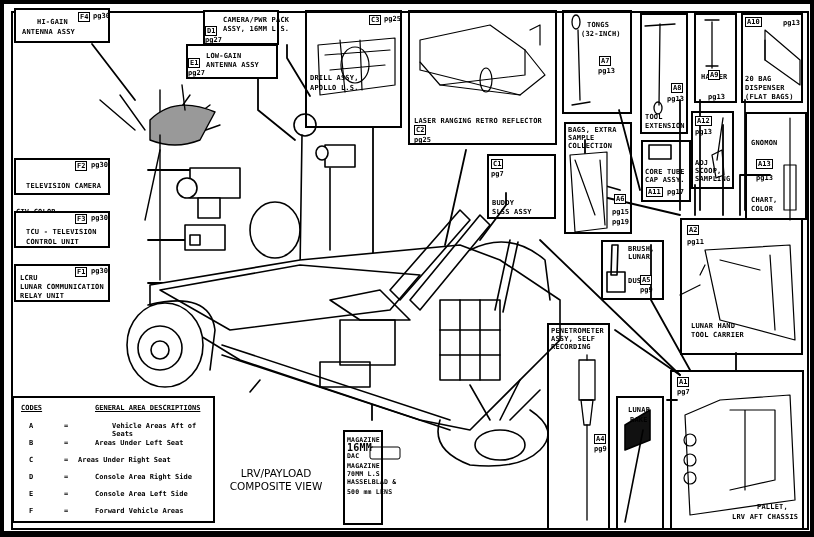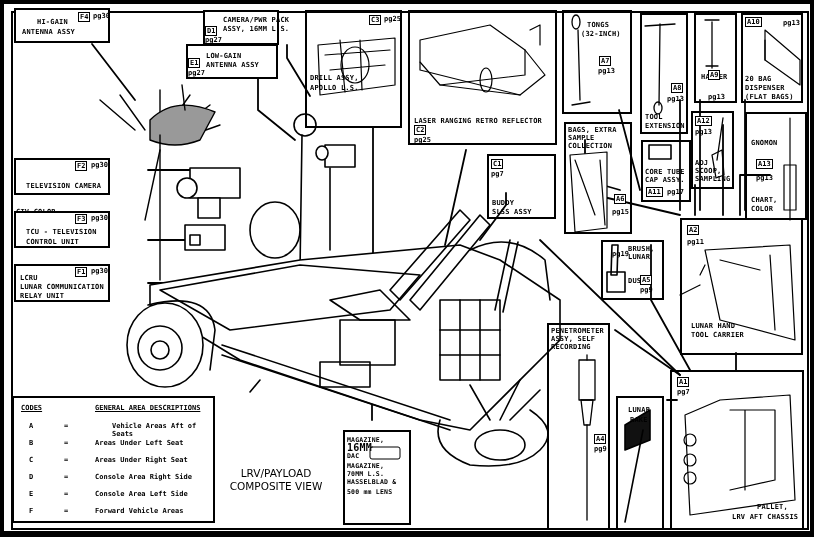--- a/index.html
+++ b/index.html
@@ -289,21 +289,21 @@
   <span class="lbl" style="left:3px;top:43px;">BUDDY</span>
   <span class="lbl" style="left:3px;top:52px;">SLSS ASSY</span>
 </div>
 
 <div class="box" style="left:564px;top:122px;width:68px;height:112px;background:transparent;">
   <span class="lbl" style="left:2px;top:2px;">BAGS, EXTRA</span>
   <span class="lbl" style="left:2px;top:10px;">SAMPLE</span>
   <span class="lbl" style="left:2px;top:18px;">COLLECTION</span>
   <span class="code" style="left:48px;top:70px;">A6</span>
   <span class="pg" style="left:46px;top:84px;">pg15</span>
-  <span class="pg" style="left:46px;top:94px;margin-top:32px;">pg19</span>
+  <span class="pg" style="left:46px;top:94px;">pg19</span>
 </div>
 
 <div class="box" style="left:641px;top:140px;width:50px;height:62px;background:transparent;">
   <span class="lbl" style="left:2px;top:26px;">CORE TUBE</span>
   <span class="lbl" style="left:2px;top:34px;">CAP ASSY.</span>
   <span class="code" style="left:3px;top:45px;">A11</span>
   <span class="pg" style="left:24px;top:46px;">pg17</span>
 </div>
 
 <div class="box" style="left:691px;top:111px;width:43px;height:78px;background:transparent;">
@@ -350,21 +350,21 @@
   <span class="lbl" style="left:12px;top:18px;">RAKE</span>
 </div>
 
 <div class="box" style="left:670px;top:370px;width:134px;height:160px;background:transparent;">
   <span class="code" style="left:5px;top:5px;">A1</span>
   <span class="pg" style="left:5px;top:16px;">pg7</span>
   <span class="lbl" style="left:85px;top:131px;">PALLET,</span>
   <span class="lbl" style="left:60px;top:141px;">LRV AFT CHASSIS</span>
 </div>
 
-<div class="box" style="left:343px;top:430px;width:68px;height:95px;background:transparent;text-align:center;">
+<div class="box" style="left:343px;top:430px;width:40px;height:95px;background:transparent;text-align:center;">
   <span class="lbl" style="left:2px;top:4px;font-size:6.5px;">MAGAZINE,</span>
   <span class="lbl" style="left:2px;top:12px;font-size:10px;">16MM</span>
   <span class="lbl" style="left:2px;top:20px;font-size:6.5px;">DAC</span>
   <span class="lbl" style="left:2px;top:30px;font-size:6.5px;">MAGAZINE,</span>
   <span class="lbl" style="left:2px;top:38px;font-size:6.5px;">70MM L.S.</span>
   <span class="lbl" style="left:2px;top:46px;font-size:6.5px;">HASSELBLAD &amp;</span>
   <span class="lbl" style="left:2px;top:56px;font-size:6.5px;">500 mm LENS</span>
 </div>
 
 <div class="box" style="left:12px;top:396px;width:203px;height:127px;">
@@ -374,21 +374,21 @@
   <span class="legend-row" style="left:15px;top:24px;">A</span>
   <span class="legend-row" style="left:50px;top:24px;">=</span>
   <span class="legend-row" style="left:98px;top:24px;">Vehicle Areas Aft of Seats</span>
 
   <span class="legend-row" style="left:15px;top:41px;">B</span>
   <span class="legend-row" style="left:50px;top:41px;">=</span>
   <span class="legend-row" style="left:81px;top:41px;">Areas Under Left Seat</span>
 
   <span class="legend-row" style="left:15px;top:58px;">C</span>
   <span class="legend-row" style="left:50px;top:58px;">=</span>
-  <span class="legend-row" style="left:81px;top:58px;">Areas Under Right Seat</span>
+  <span class="legend-row" style="left:64px;top:58px;">Areas Under Right Seat</span>
 
   <span class="legend-row" style="left:15px;top:75px;">D</span>
   <span class="legend-row" style="left:50px;top:75px;">=</span>
   <span class="legend-row" style="left:81px;top:75px;">Console Area Right Side</span>
 
   <span class="legend-row" style="left:15px;top:92px;">E</span>
   <span class="legend-row" style="left:50px;top:92px;">=</span>
   <span class="legend-row" style="left:81px;top:92px;">Console Area Left Side</span>
 
   <span class="legend-row" style="left:15px;top:109px;">F</span>

